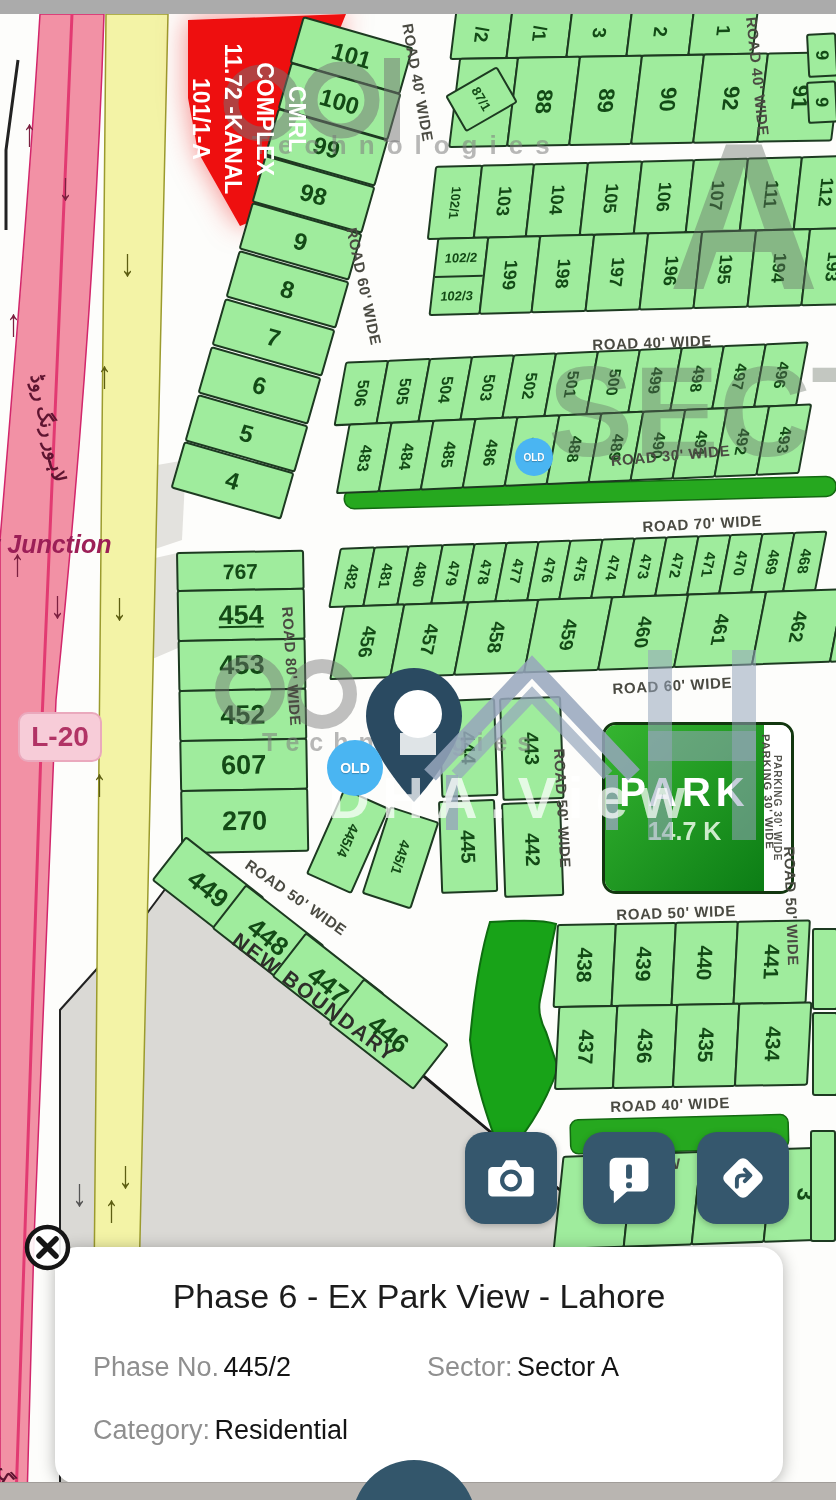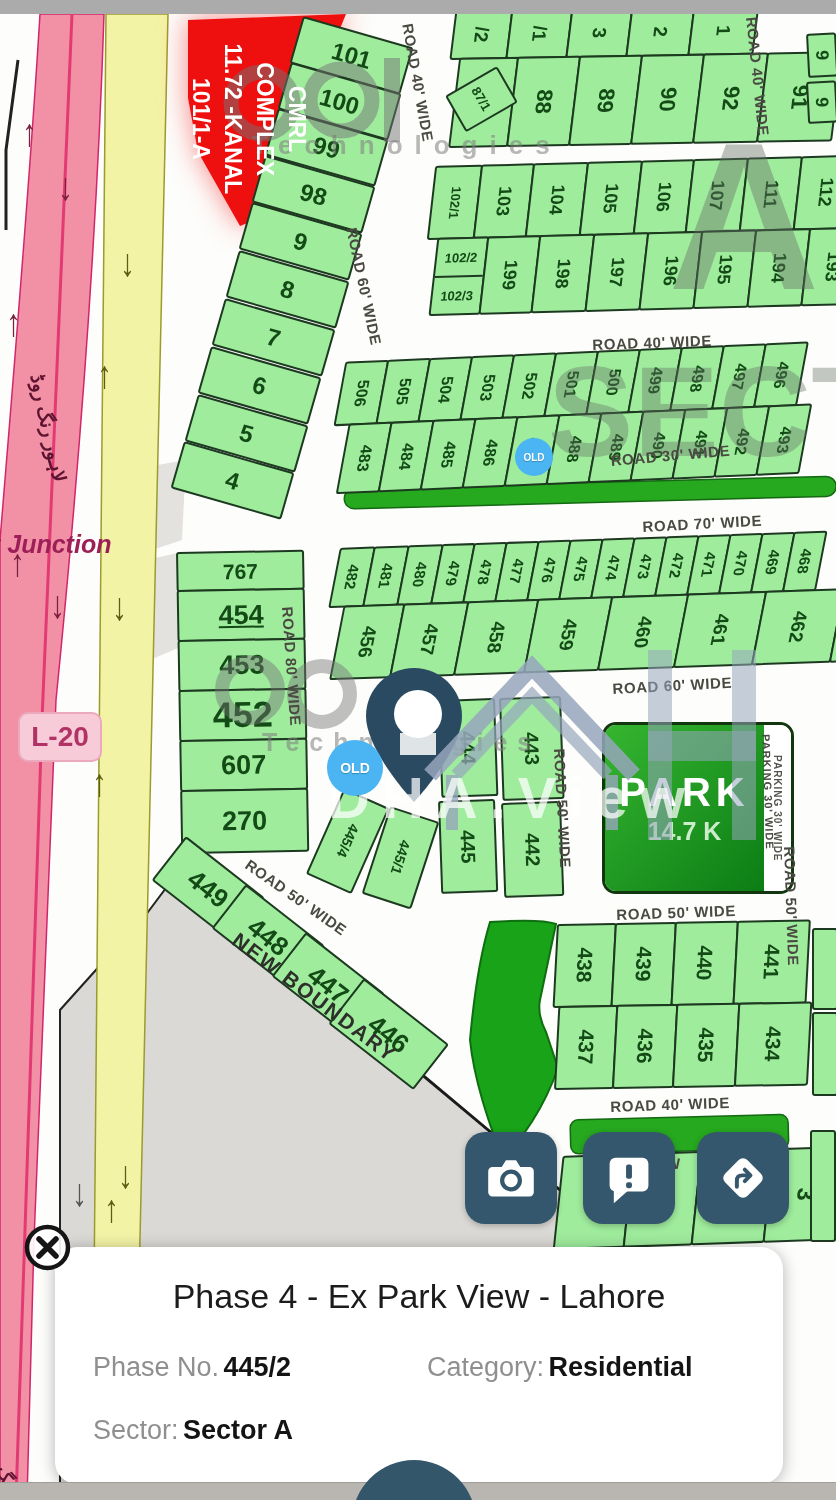--- a/index.html
+++ b/index.html
@@ -55,21 +55,21 @@
      font-size:25px;z-index:4;white-space:nowrap}
   .urdu{position:absolute;color:#5e1430;font-weight:bold;z-index:4;transform-origin:0 0;white-space:nowrap}
   .nb{position:absolute;left:242px;top:928px;transform:rotate(37deg);transform-origin:0 0;
      color:#2e2e2a;font-weight:bold;font-size:21px;letter-spacing:2px;z-index:6;white-space:nowrap}
   
   .card{position:absolute;left:55px;top:1247px;width:728px;height:237px;background:#fff;
      border-radius:22px;z-index:10;box-shadow:0 2px 16px rgba(0,0,0,.3)}
   .card-title{text-align:center;margin-top:30px;font-size:34px;color:#1c1c1c;font-weight:500}
   .card-grid{display:grid;grid-template-columns:1.05fr 1fr;padding:0 38px;margin-top:36px;row-gap:32px}
   .flabel{color:#8f8f8f;font-size:27px}
-  .fvalue{color:#141414;font-size:27px;font-weight:700}
+  .fvalue{color:#141414;font-size:27px;font-weight:400}
   .close-btn{position:absolute;left:24px;top:1224px;width:47px;height:47px;z-index:14}
   .marker{position:absolute;left:366px;top:668px;z-index:5}
   .base-svg{position:absolute;left:0;top:0;z-index:0}
   .wm-svg{position:absolute;left:0;top:0;z-index:6;pointer-events:none}
   .greens{position:absolute;left:0;top:0;z-index:2;pointer-events:none}
 </style>
 </head>
 <body>
 
 <div id="map">
@@ -350,21 +350,21 @@
             <span class="h" style="font-size: 27px; text-decoration: underline;">454</span>
           </div>
         </div>
         <div class="row" style="height: 52px;">
           <div class="cell" style="width: 128px;">
             <span class="h" style="font-size: 27px;">453</span>
           </div>
         </div>
         <div class="row" style="height: 52px;">
           <div class="cell" style="width: 128px;">
-            <span class="h" style="font-size: 36px;">452</span>
+            <span class="h" style="font-size: 27px;">452</span>
           </div>
         </div>
         <div class="row" style="height: 52px;">
           <div class="cell" style="width: 128px;">
             <span class="h" style="font-size: 27px;">607</span>
           </div>
         </div>
         <div class="row" style="height: 64px;">
           <div class="cell" style="width: 128px;">
             <span class="h" style="font-size: 27px;">270</span>
@@ -699,33 +699,33 @@
   </svg>
 </div>
 <div class="btn" style="left:697px;top:1132px">
   <svg width="56" height="56" viewBox="0 0 64 64">
     <rect x="14" y="14" width="36" height="36" rx="7" transform="rotate(45 32 32)" fill="#fff"></rect>
     <path d="M25,42 L25,35 Q25,29 31,29 L40,29 M34,22.5 L40.5,29 L34,35.5" fill="none" stroke="#35576d" stroke-width="4.5" stroke-linecap="round" stroke-linejoin="round"></path>
   </svg>
 </div>
 
 <div class="card">
-  <div class="card-title">Phase 4 - Ex Park View - Lahore</div>
+  <div class="card-title">Phase 6 - Ex Park View - Lahore</div>
   <div class="card-grid">
     <div>
       <span class="flabel">Phase No.</span>
       <span class="fvalue">445/2</span>
     </div>
     <div>
+      <span class="flabel">Sector:</span>
+      <span class="fvalue">Sector A</span>
+    </div>
+    <div>
       <span class="flabel">Category:</span>
       <span class="fvalue">Residential</span>
-    </div>
-    <div>
-      <span class="flabel">Sector:</span>
-      <span class="fvalue">Sector A</span>
     </div>
   </div>
 </div>
 
 <div class="close-btn">
   <svg width="47" height="47" viewBox="0 0 47 47">
     <circle cx="23.5" cy="23.5" r="20.5" fill="rgba(255,255,255,.9)" stroke="#151515" stroke-width="4.5"></circle>
     <path d="M15,15 L32,32 M32,15 L15,32" stroke="#151515" stroke-width="5.5" stroke-linecap="round"></path>
   </svg>
 </div>

